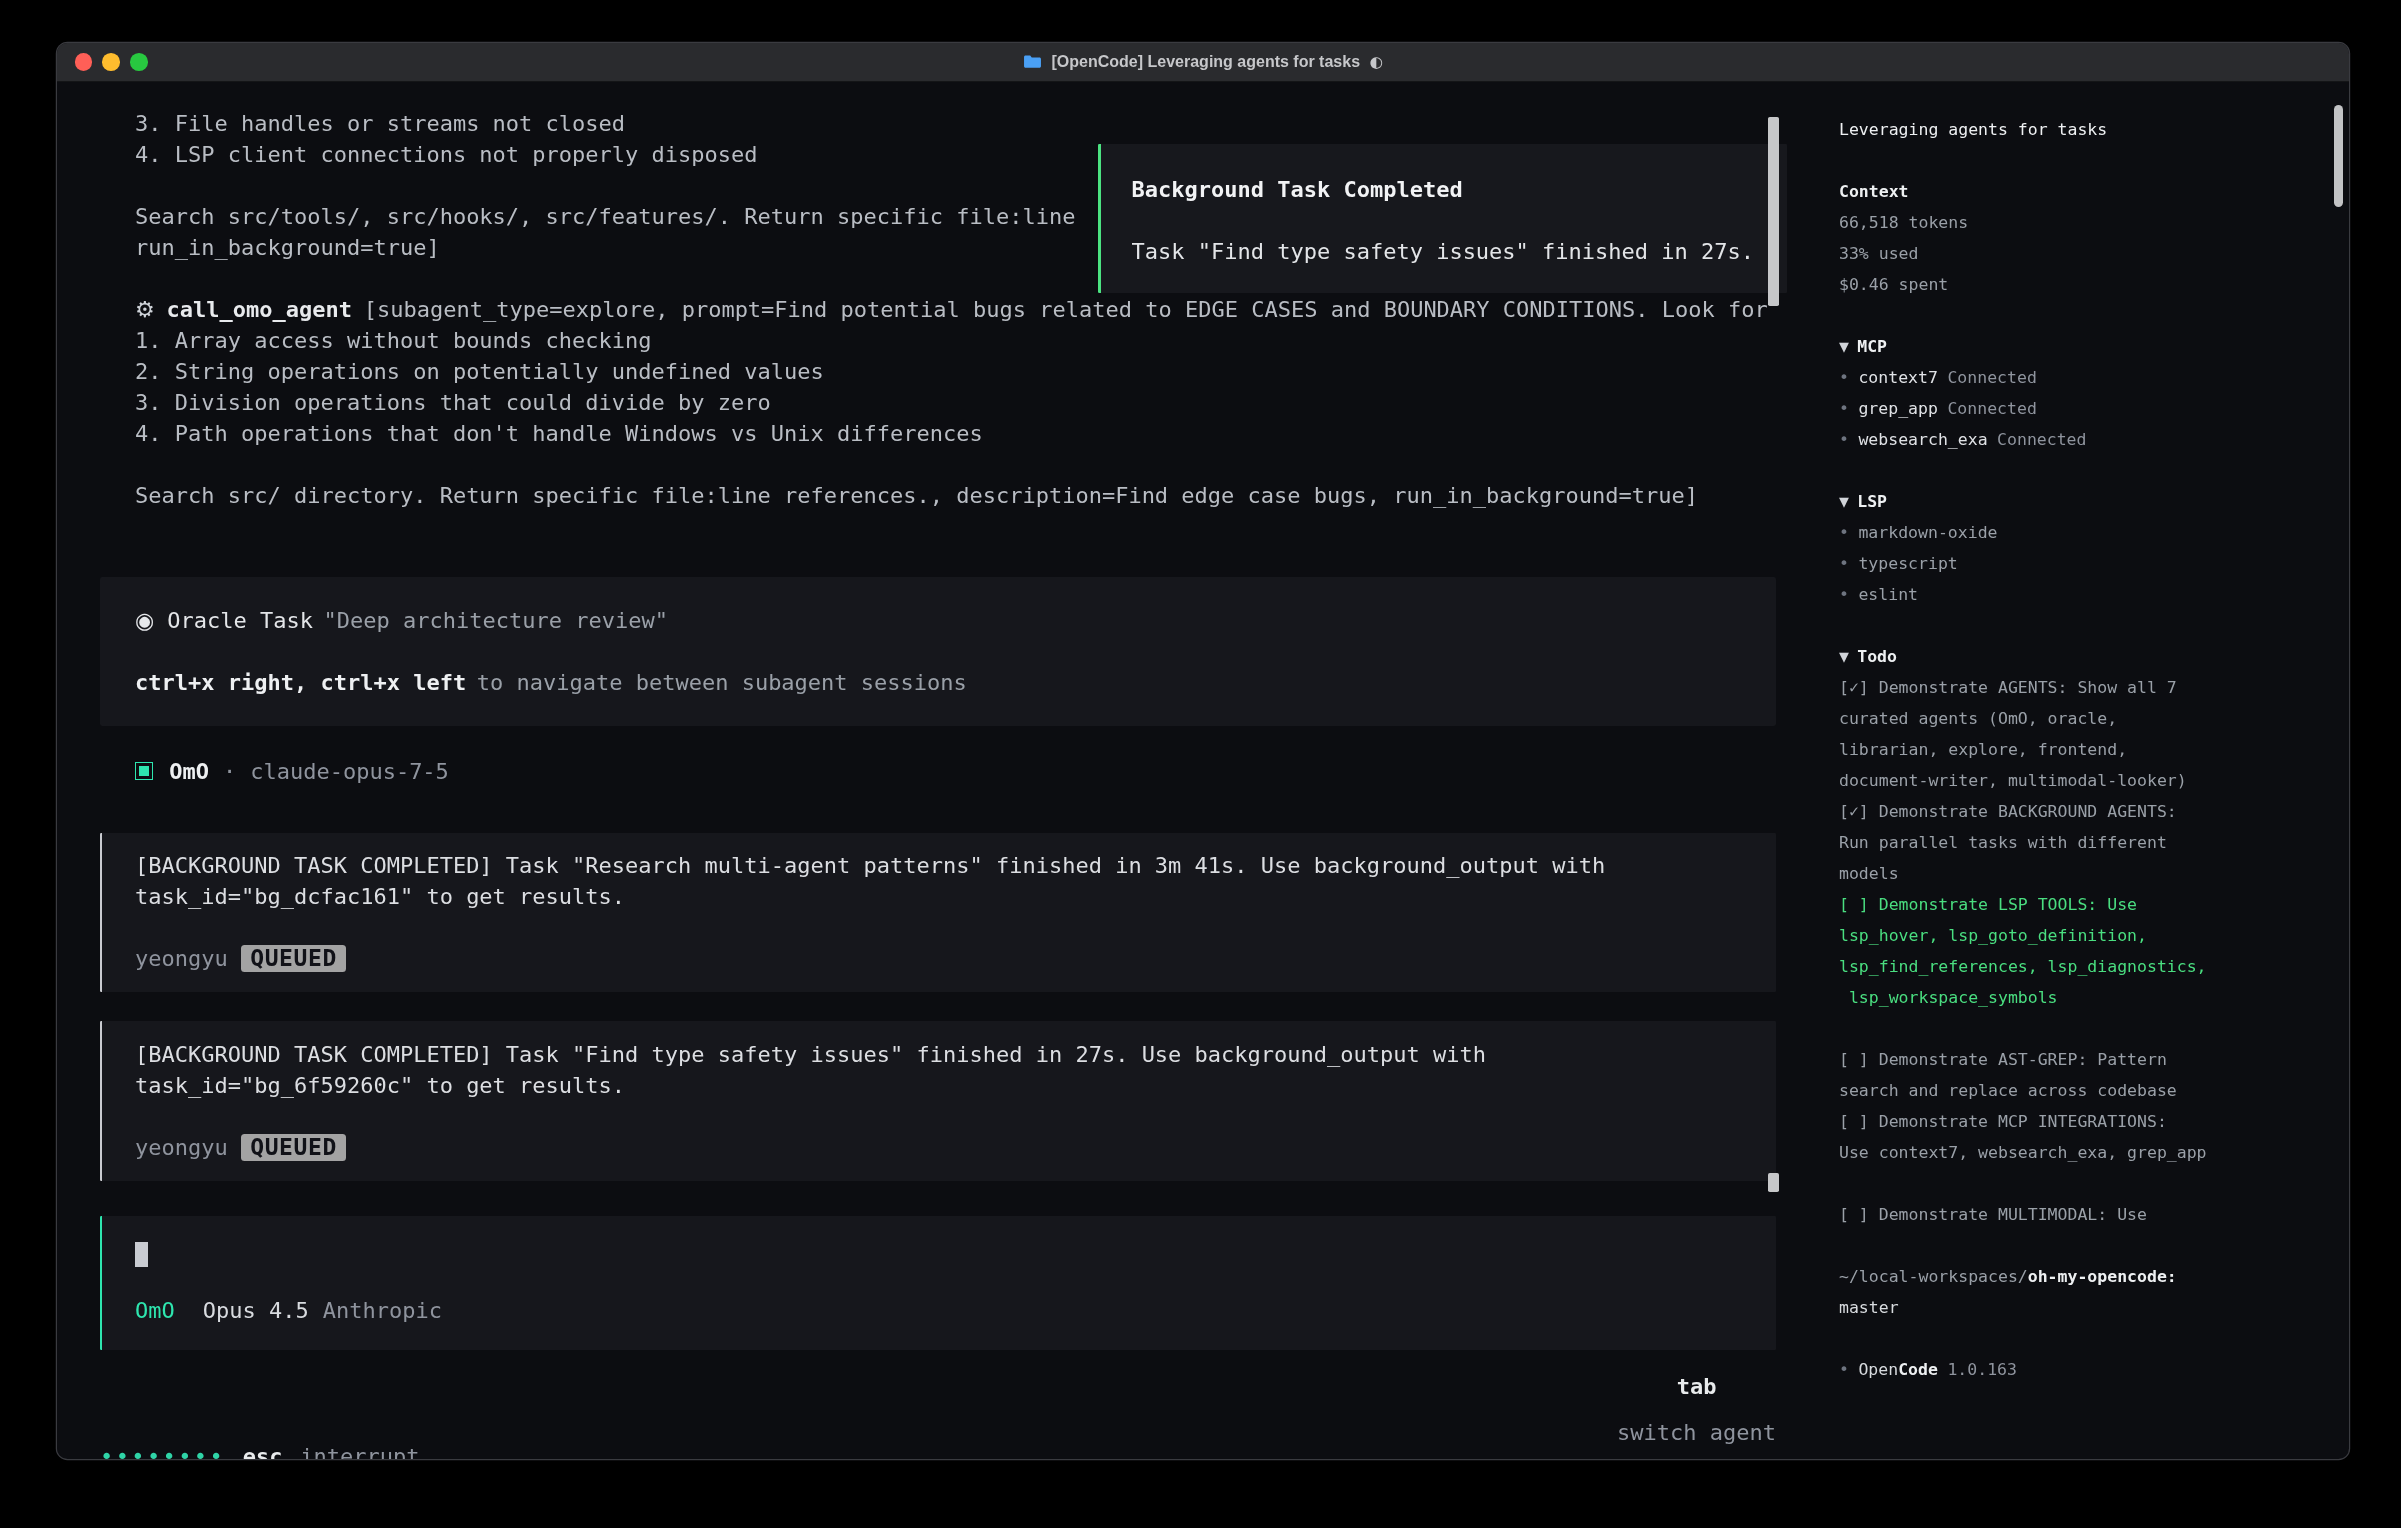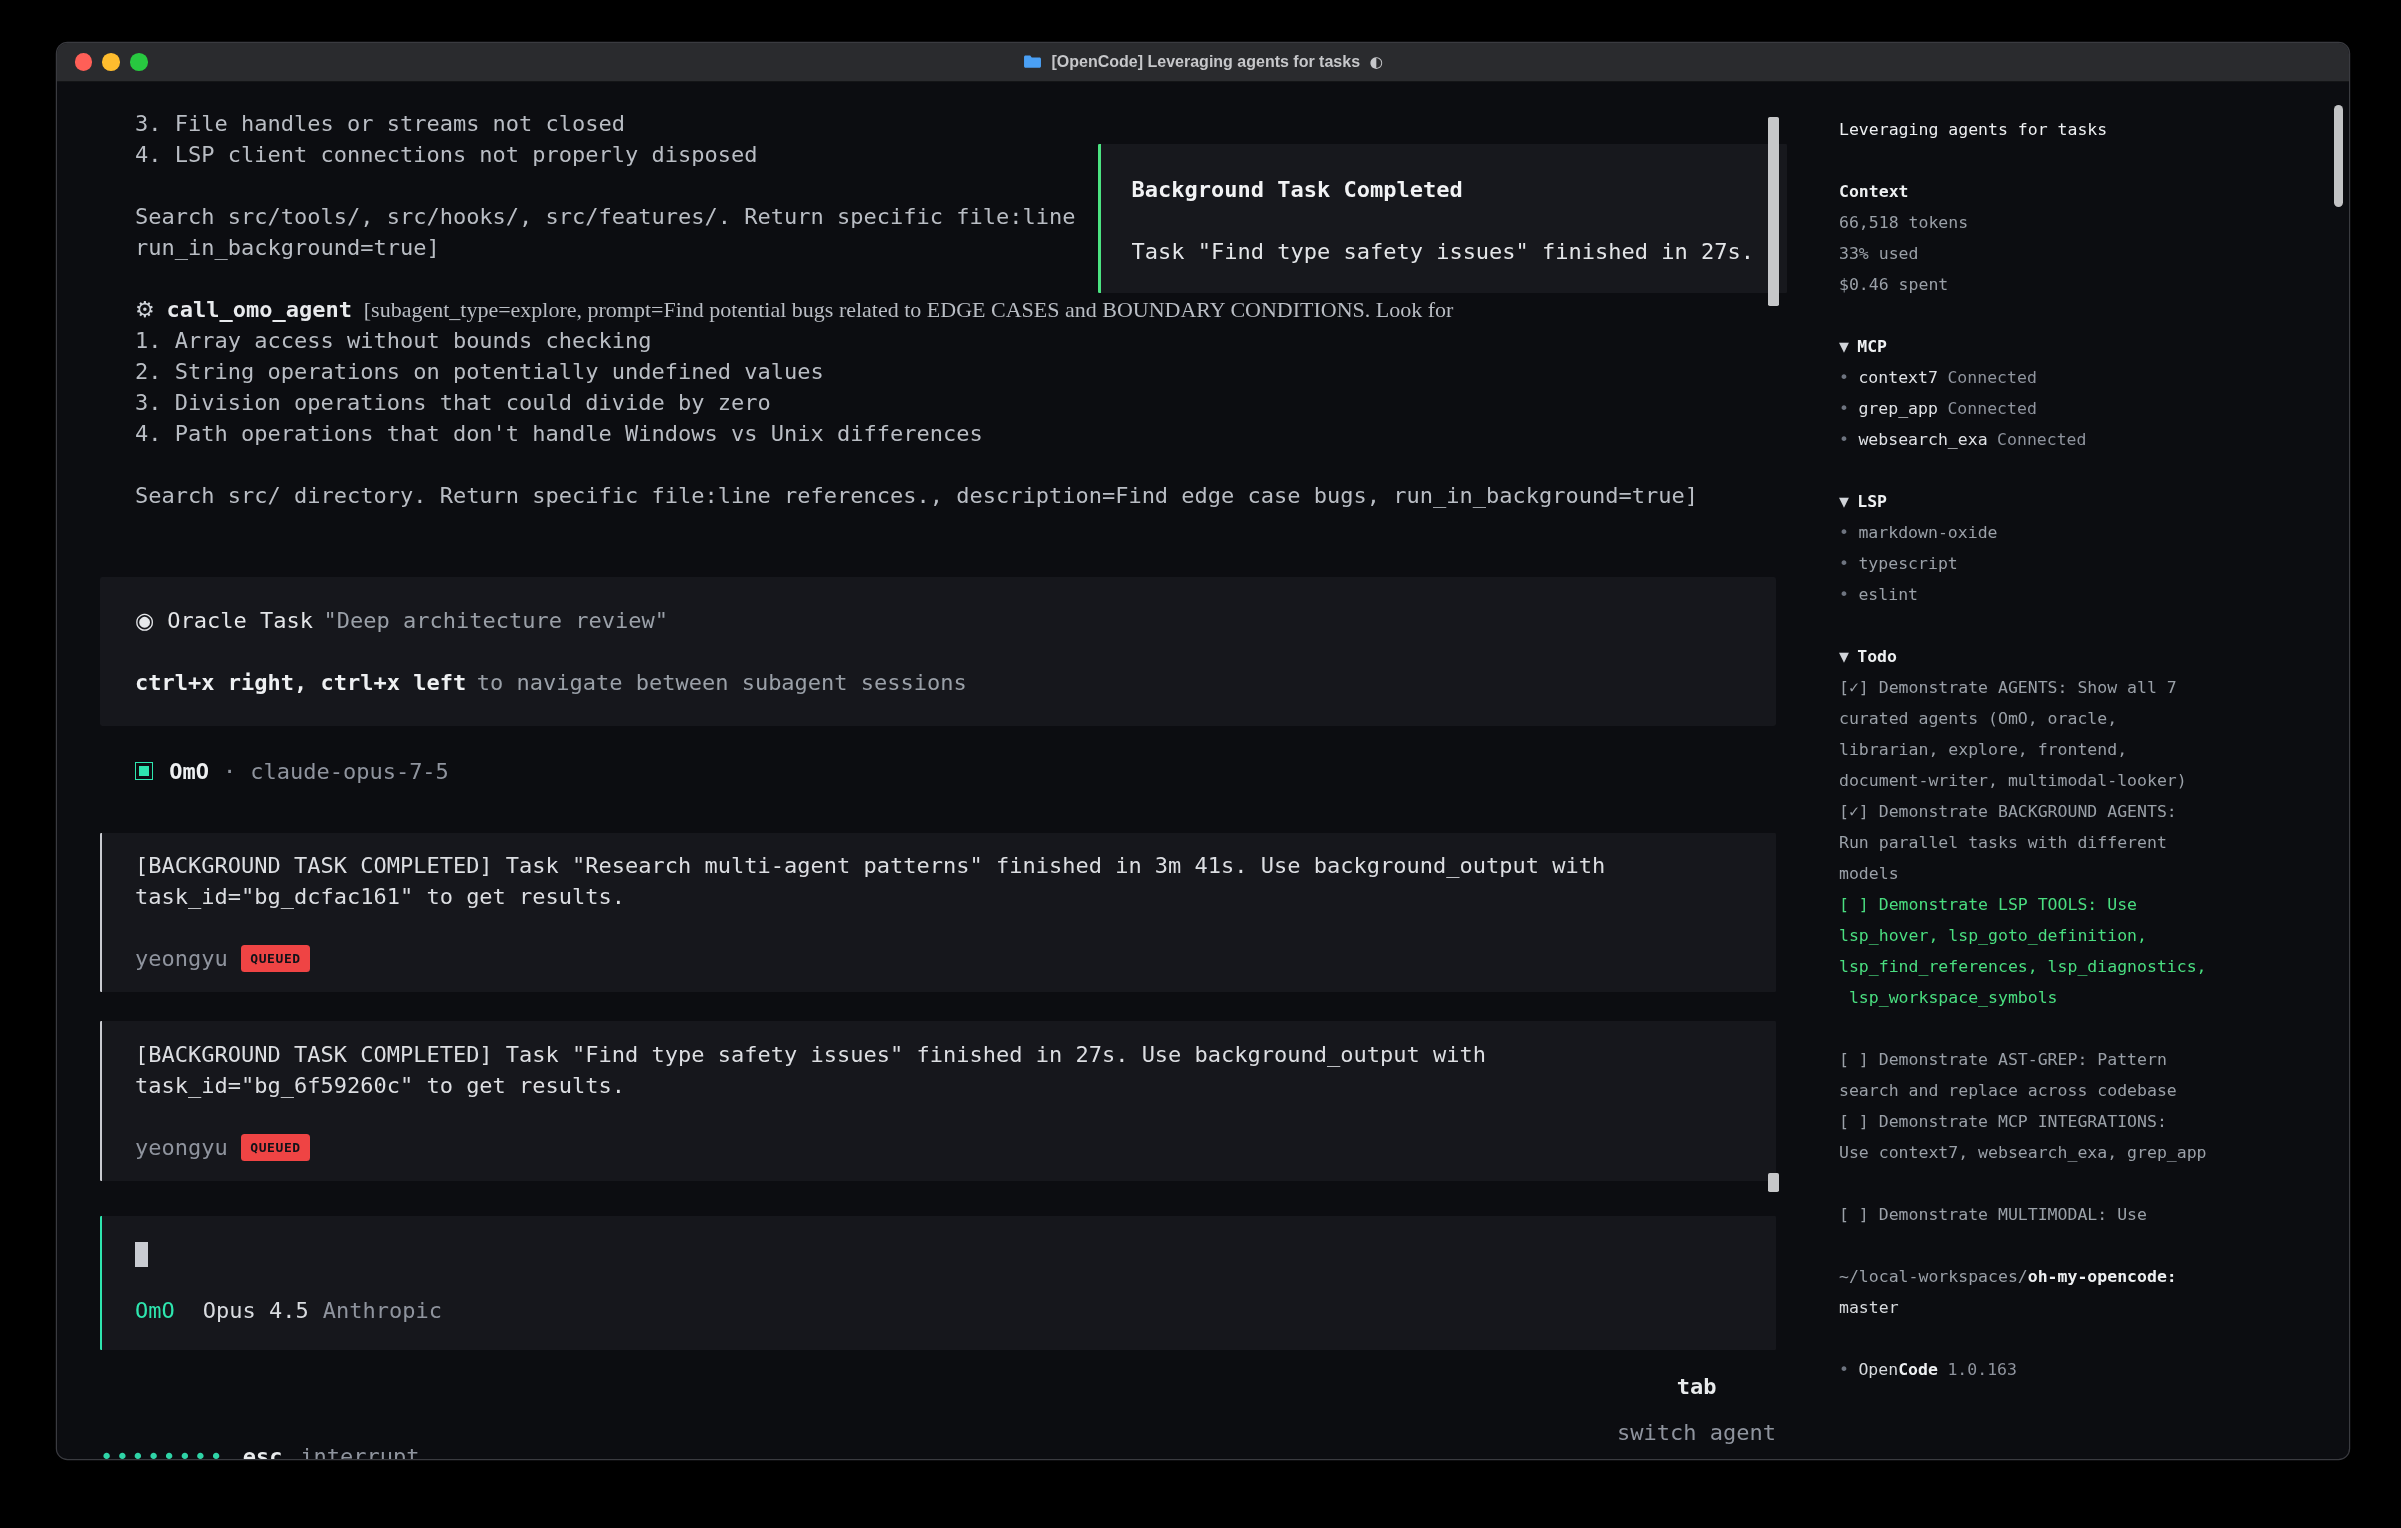--- a/index.html
+++ b/index.html
@@ -21,21 +21,21 @@
   .title .spinner { font-family:"DejaVu Sans", sans-serif; font-weight:normal; font-size:15.4px; }
 
   .content { display:flex; height:1377px; }
 
   
   .main { position:relative; width:1762px; height:100%; padding:26px 43px 0;
     font-size:22px; line-height:31px; color:#b9bdc4; }
   .line { min-height:31px; padding-left:35px; white-space:nowrap; overflow:hidden; }
   .tool-icon { color:#cfd3d9; margin-right:11.8px; font-family:"DejaVu Sans", sans-serif; }
   .tool-name { color:#e8eaed; font-weight:bold; margin-right:11.8px; }
-  .tool-args { color:#b9bdc4;font-family:Liberation Serif, serif; }
+  .tool-args { color:#b9bdc4; }
 
   .toast { position:absolute; top:62px; right:32.5px; width:689px; z-index:6;
     background:#17181d; border-left:3px solid #4be381; border-radius:1.2px;
     padding:29.5px 0 26px 31px; }
   .toast-title { font-weight:bold; color:#f2f3f5; }
   .toast-body { margin-top:31px; color:#e3e5e8; }
 
   .oracle { margin-top:66px; background:#16171c; border-radius:2.4px; padding:28px 35px; }
   .oracle-icon { color:#e6e8eb; margin-right:13px; font-family:"DejaVu Sans", sans-serif; }
   .oracle-label { color:#e4e6e9; }
@@ -52,21 +52,21 @@
   .agent-sep { color:#8f949e; margin-right:14px; }
   .agent-model { color:#8f949e; }
 
   .msg { background:#16171c; border-left:2.4px solid #c9cbd0; border-radius:1.2px;
     padding:17.7px 35px 17.7px 33px; }
   .msg-1 { margin-top:46px; }
   .msg-2 { margin-top:29.5px; }
   .msg-text { color:#dcdee2; white-space:pre-wrap; }
   .msg-meta { margin-top:31px; display:flex; align-items:center; gap:13px; }
   .msg-author { color:#8f949e; }
-  .badge { background:#ef4444; color:#111218; font-weight:bold; font-size:13px;
+  .badge { background:#a3a3a3; color:#111218; font-weight:bold; font-size:23px;
     line-height:27px; padding:0 9.5px; border-radius:3.5px; letter-spacing:0.6px; }
 
   .input-box { margin-top:35px; background:#16171c; border-left:2.4px solid #2ee6af;
     border-radius:1.2px; padding:23.6px 35px 23.6px 33px; }
   .cursor { display:inline-block; width:13px; height:25px; background:#c9ccd2; vertical-align:text-bottom; }
   .input-model { margin-top:25px; min-height:31px; }
   .in-agent { color:#2ee6af; }
   .in-model { color:#d8dbdf; margin-left:28px; }
   .in-provider { color:#8f949e; margin-left:14px; }
 

